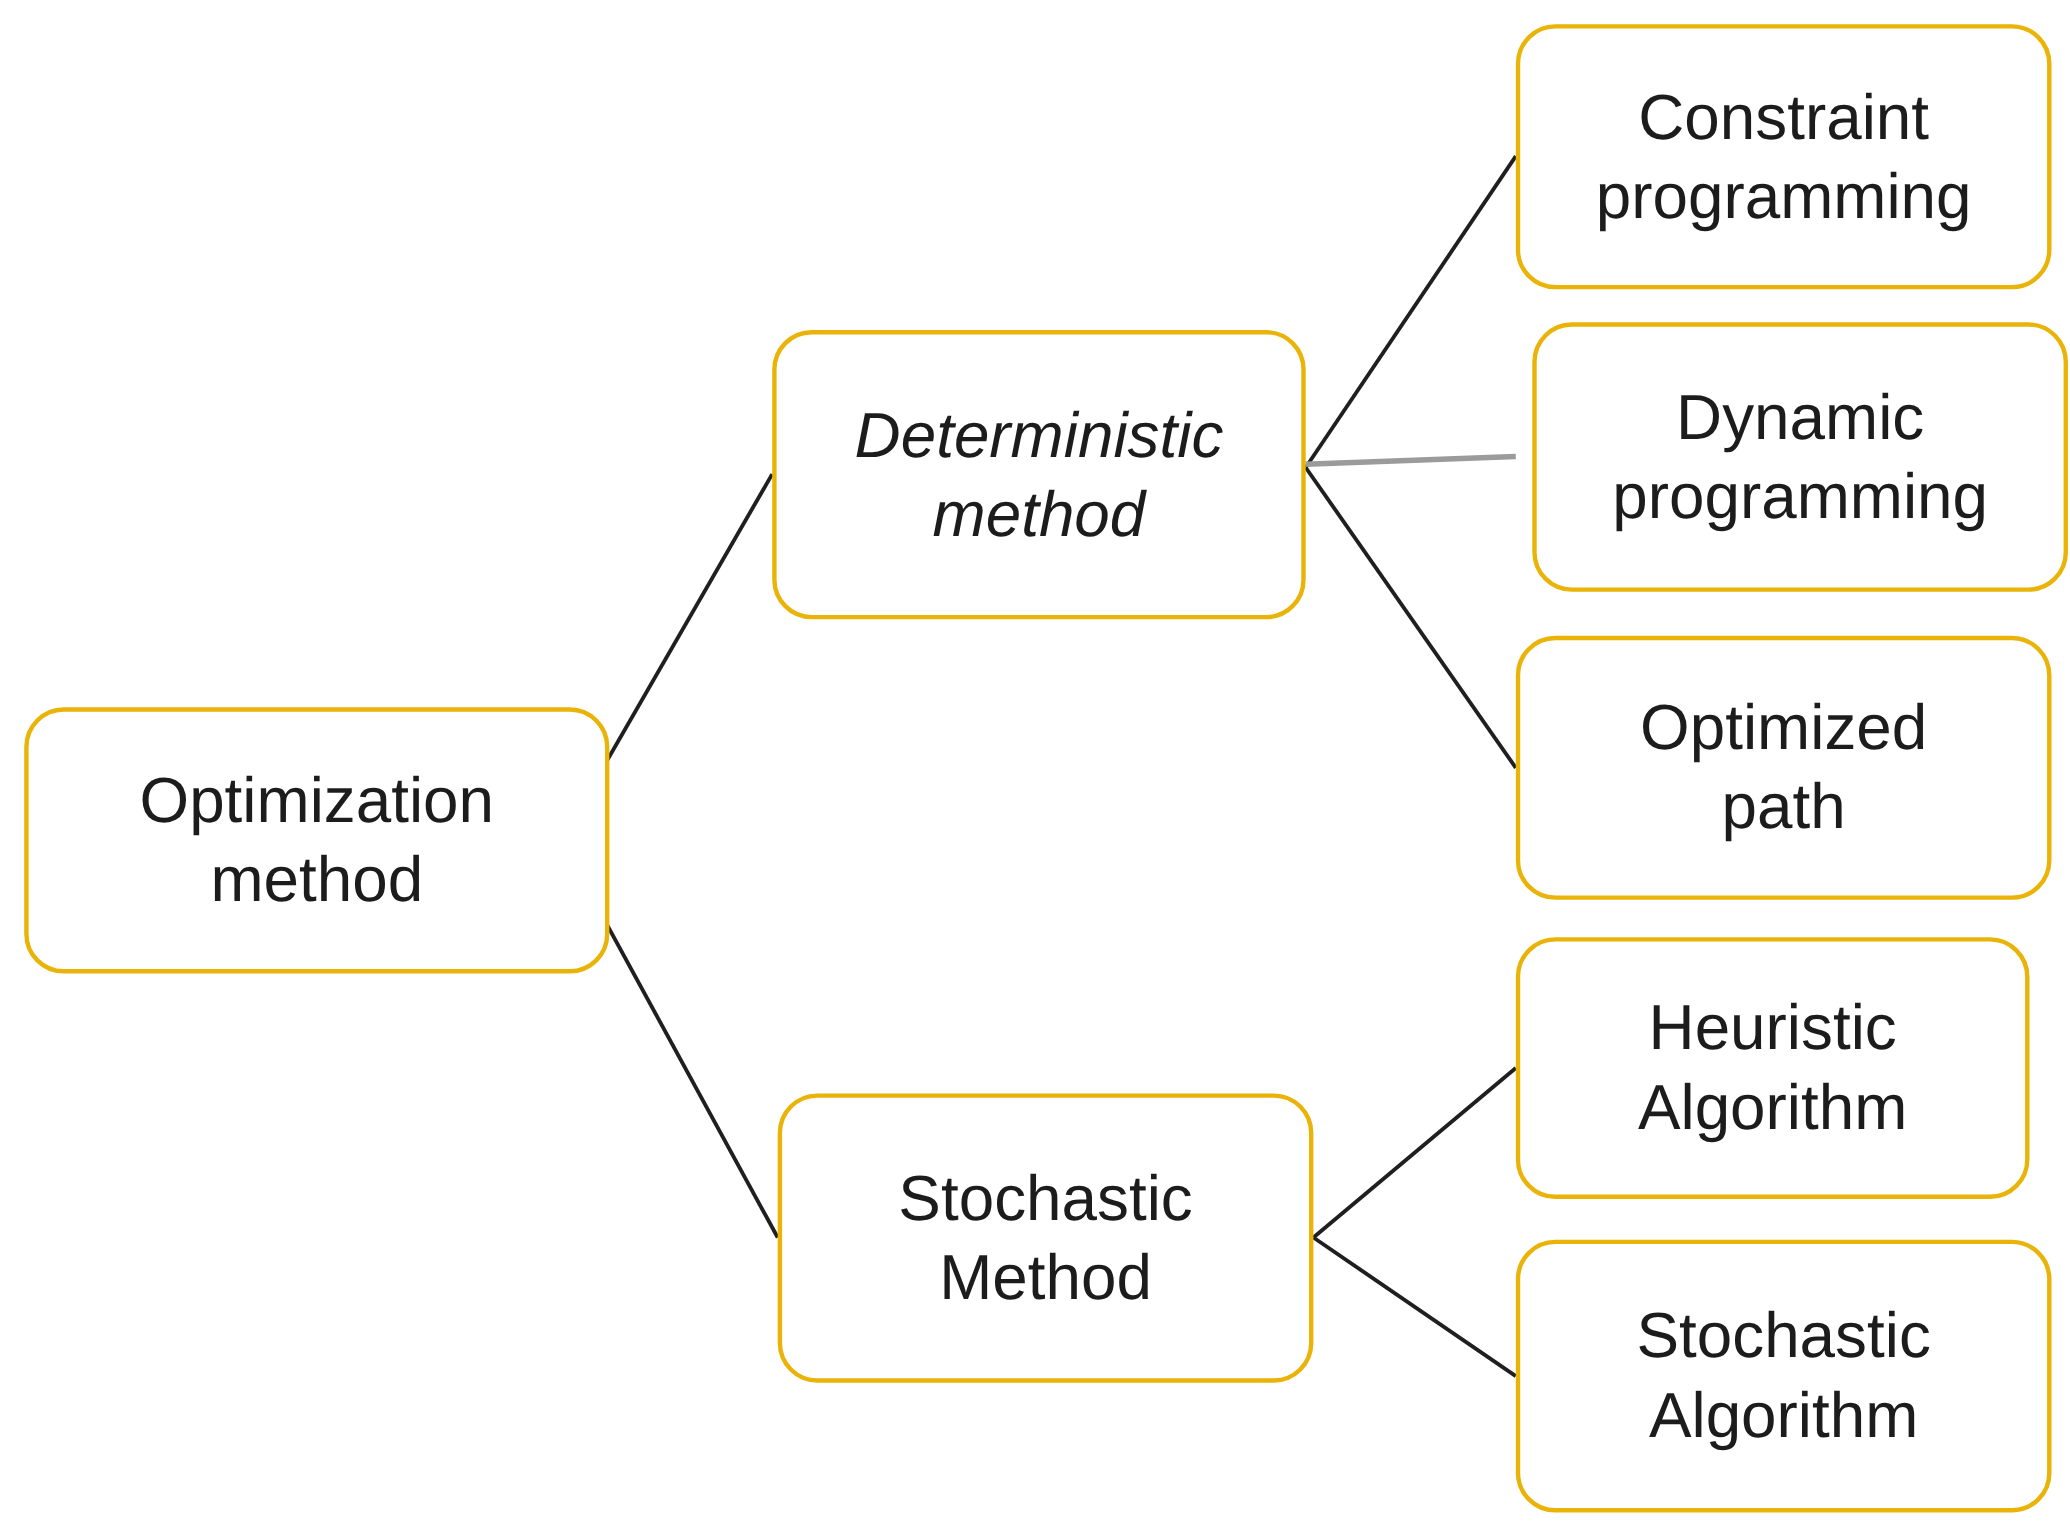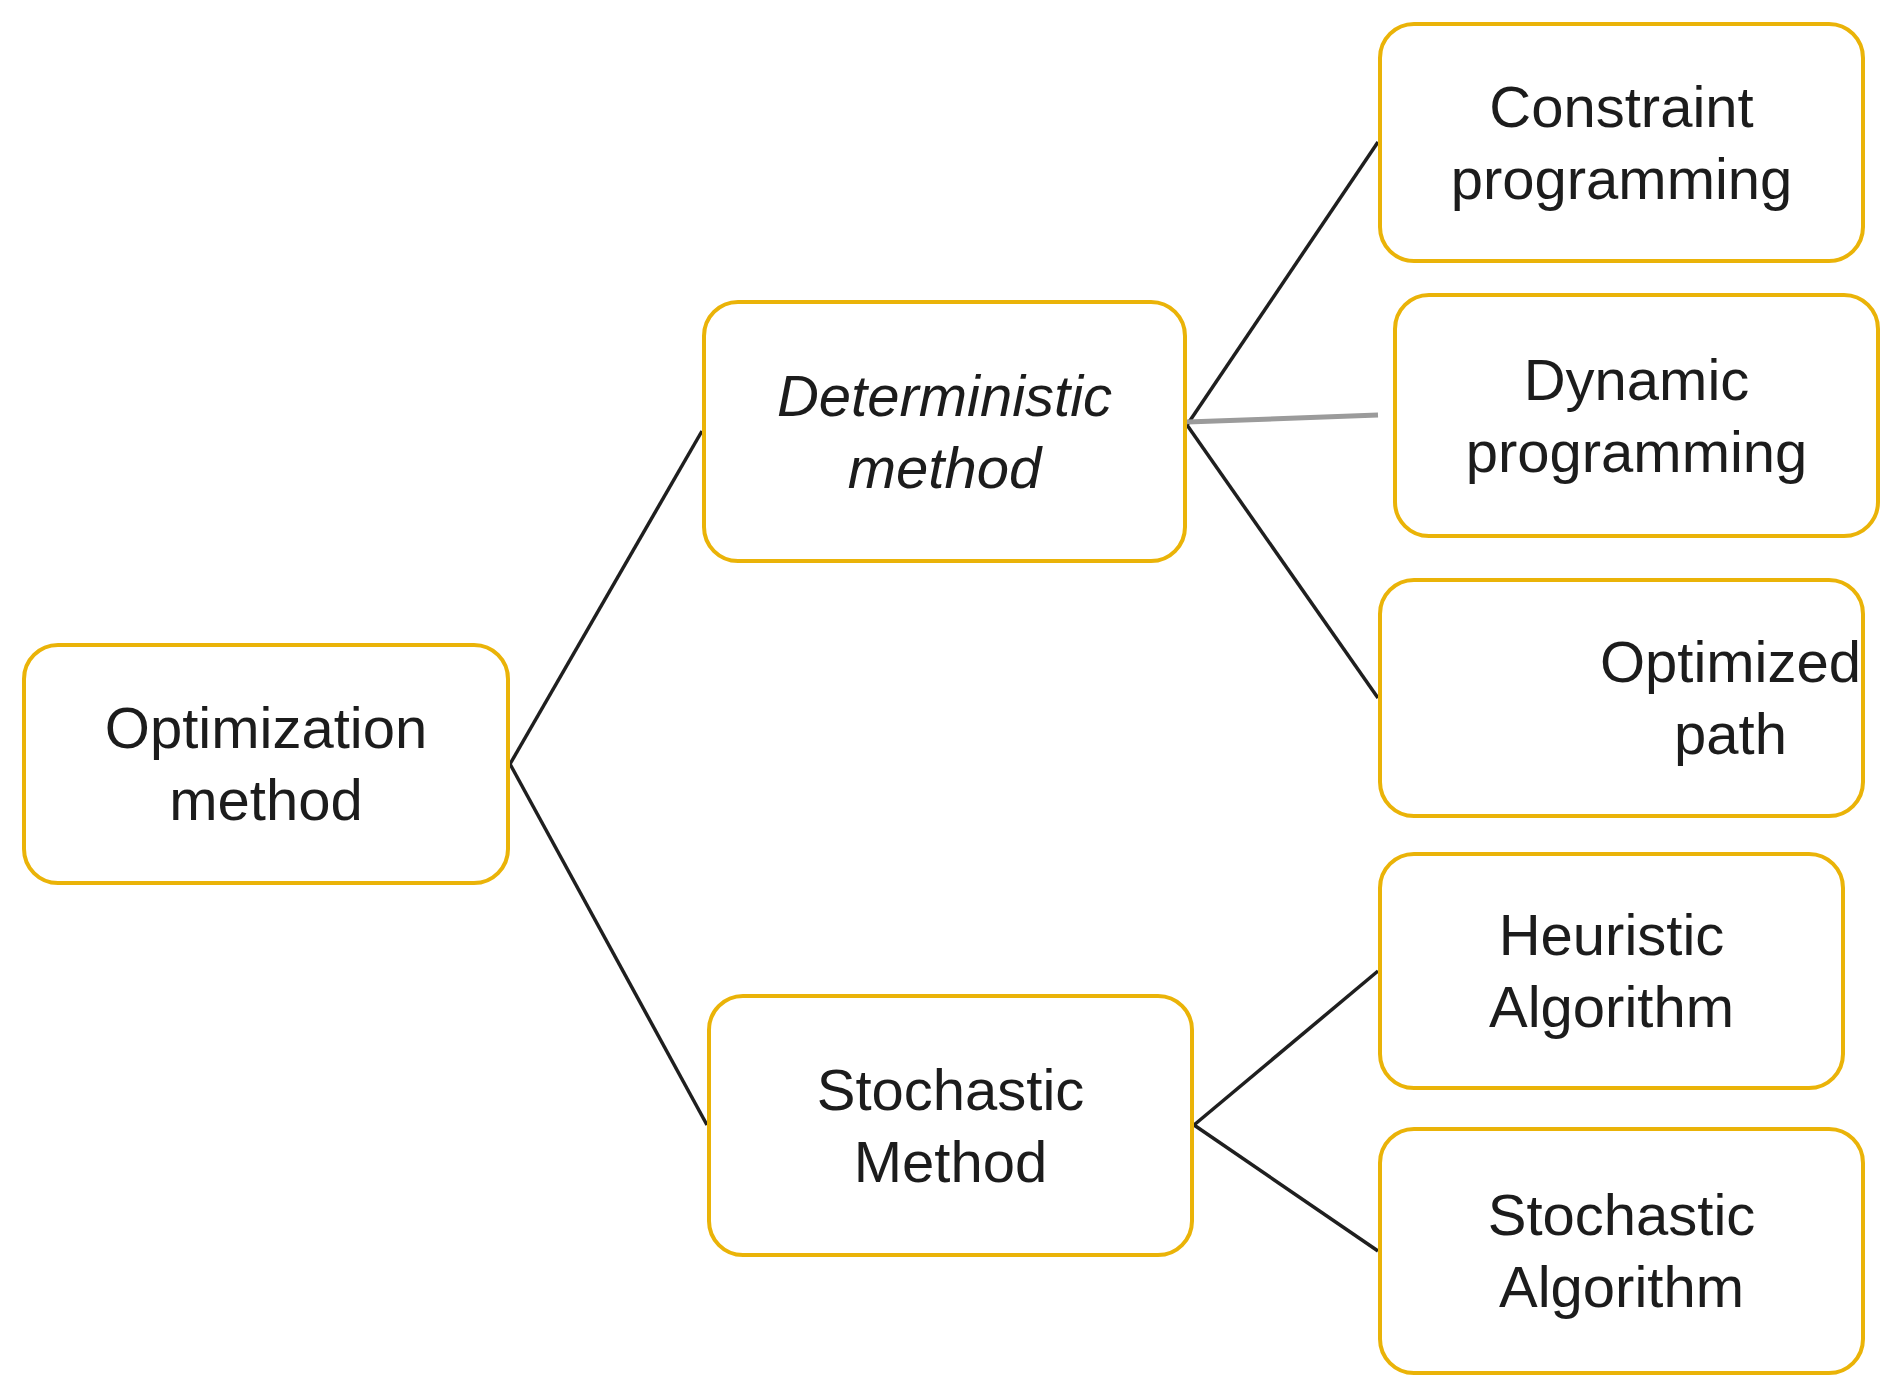--- a/index.html
+++ b/index.html
@@ -42,26 +42,26 @@
     justify-content: center;
   }
   .node-label {
     font-size: 58px;
     line-height: 1.24;
     color: #1c1c1c;
     text-align: center;
     white-space: pre-line;
   }
   
-  #node-root            { left:   22px; top:  643px; width: 488px; height: 242px; }
+  #node-root            { left:   22px; top:  643px; width: 532px; height: 242px; }
   #node-deterministic   { left:  702px; top:  300px; width: 485px; height: 263px; font-style: italic; }
   #node-stochastic      { left:  707px; top:  994px; width: 487px; height: 263px; }
   #node-constraint      { left: 1378px; top:   22px; width: 487px; height: 241px; }
   #node-dynamic         { left: 1378px; top:  293px; width: 487px; height: 245px; margin-left: 15px; }
-  #node-optimized       { left: 1378px; top:  578px; width: 487px; height: 240px; justify-content: flex-end; }
+  #node-optimized       { left: 1378px; top:  578px; width: 487px; height: 240px; }
   #node-heuristic       { left: 1378px; top:  852px; width: 467px; height: 238px; }
   #node-stochastic-algo { left: 1378px; top: 1127px; width: 487px; height: 248px; }
 </style>
 </head>
 <body>
 
 <div id="canvas">
 
   <svg id="edges" width="1882" height="1391" viewBox="0 0 1882 1391">
     <line class="edge" x1="510" y1="764" x2="702" y2="431"></line>

